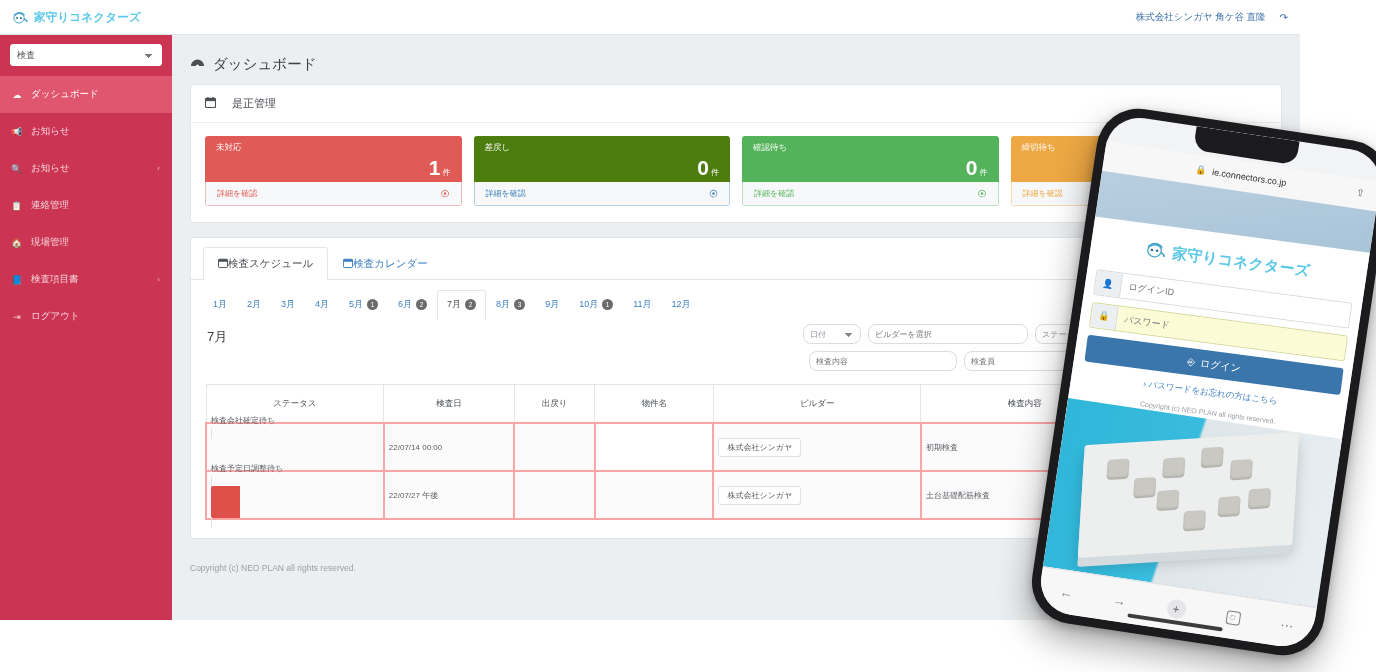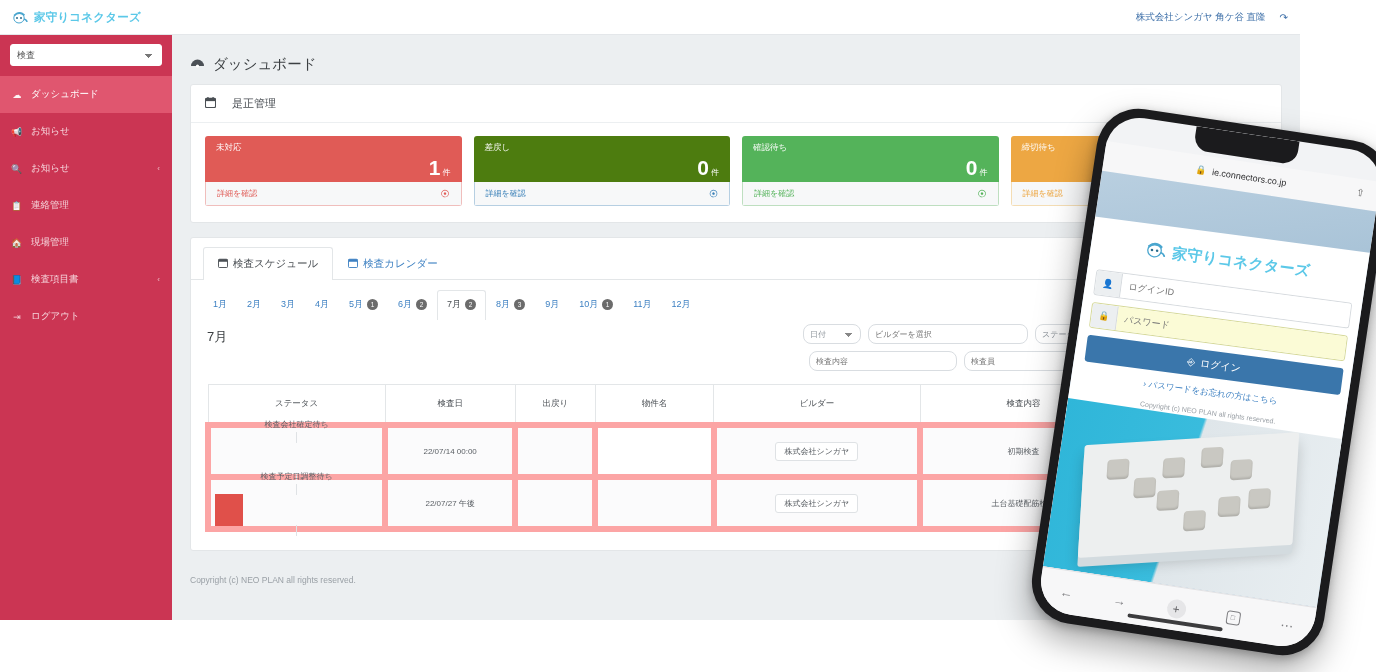--- a/index.html
+++ b/index.html
@@ -141,21 +141,21 @@
   
   .tabs {
     display: flex; gap: 0; padding: 8px 12px 0;
     border-bottom: 1px solid #e3e6e8;
   }
   .tab {
     padding: 9px 14px; font-size: 10.5px;
     color: #3d80c2; cursor: pointer;
     border: 1px solid transparent; border-bottom: 0;
     border-radius: 3px 3px 0 0;
-    display: flex; align-items: center; gap: 5px;
+    display: flex; align-items: center; 
     position: relative; top: 1px;
   }
   .tab.active {
     background: #fff; color: #4a4f54;
     border-color: #e3e6e8;
   }
   
   .months {
     display: flex; align-items: stretch;
     padding: 10px 12px 0; gap: 0;
@@ -199,23 +199,23 @@
   .w-person { width: 148px; }
   
   .tbl-wrap { padding: 6px 14px 18px; }
   table.sched { width: 100%; border-collapse: collapse; }
   table.sched th {
     border: 1px solid #e3e6e8; background: #fff;
     font-size: 8.5px; color: #4a4f54; font-weight: normal;
     padding: 8px 4px; text-align: center; line-height: 1.25;
   }
   table.sched td {
-    border: 6px solid #fca5a5; background: #fbfbfc;
+    border: 2px solid #fca5a5; background: #fbfbfc;
     font-size: 8px; color: #5a5f64;
-    padding: 7px 4px; text-align: center; height: 38px;
+    padding: 7px 4px; height: 38px;
   }
   .status-cell { width: 140px; position: relative; }
   .status-label { font-size: 8px; display: block; margin-bottom: 3px; }
   .status-bar {
     height: 9px; background: #e8eaec; border: 1px solid #dfe2e5;
     border-radius: 1px; overflow: hidden; position: relative;
   }
   .status-bar i { display: block; height: 100%; background: #e0504a; }
   .chip {
     display: inline-block; border: 1px solid #dfe2e5;

